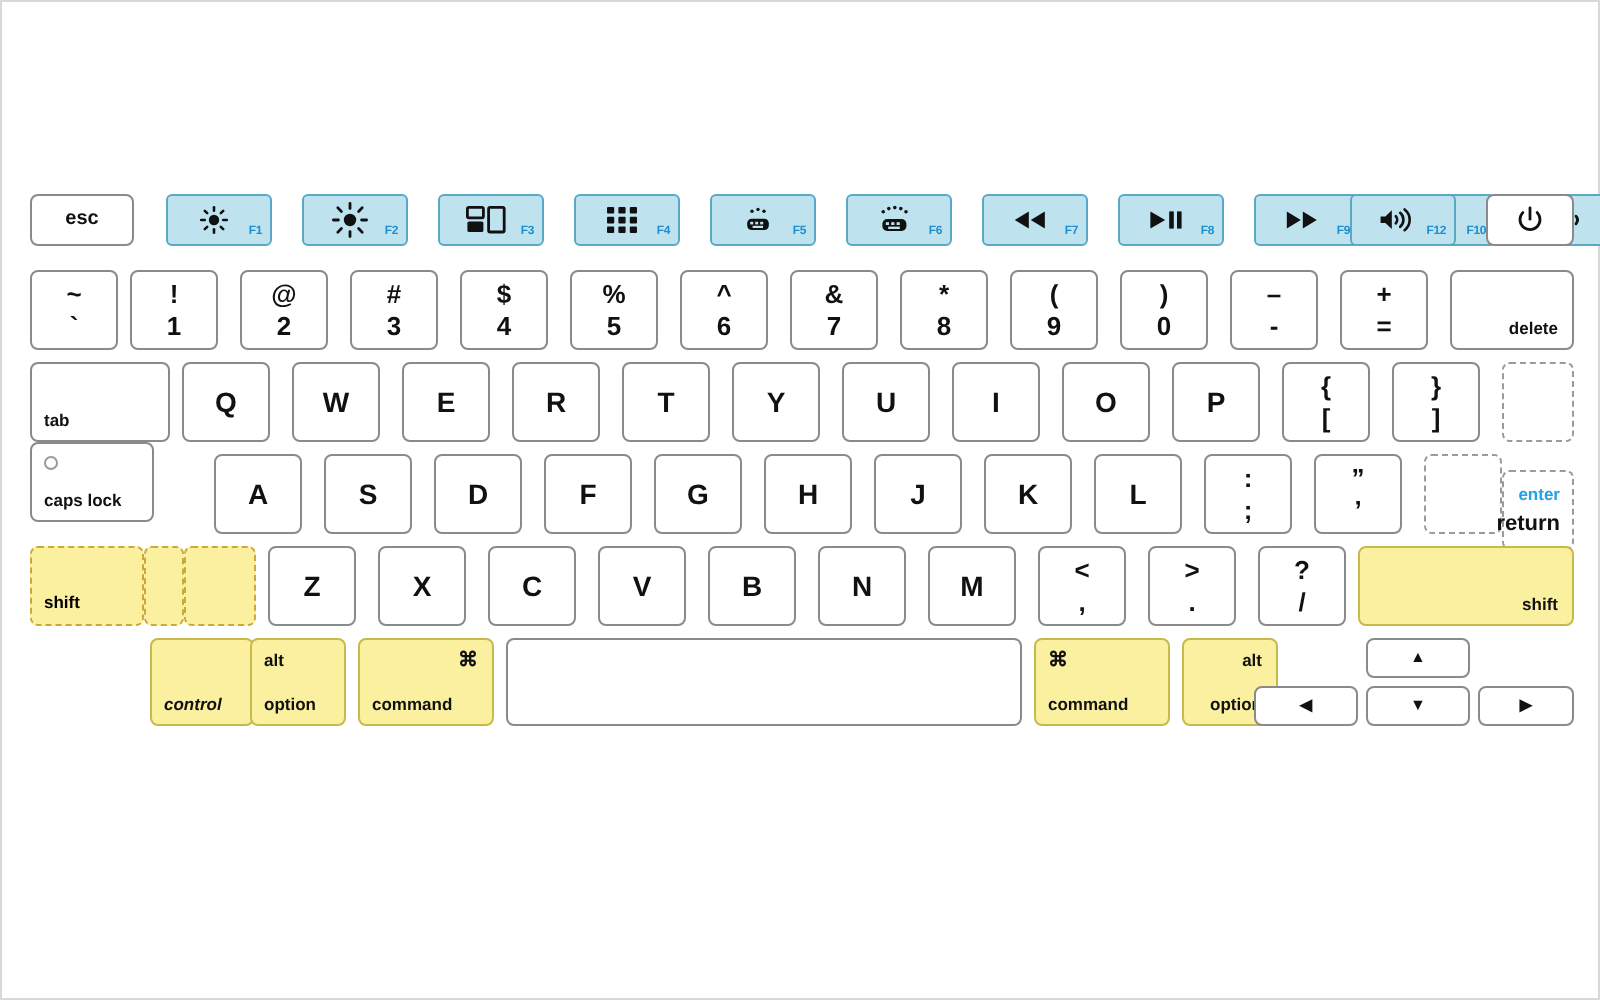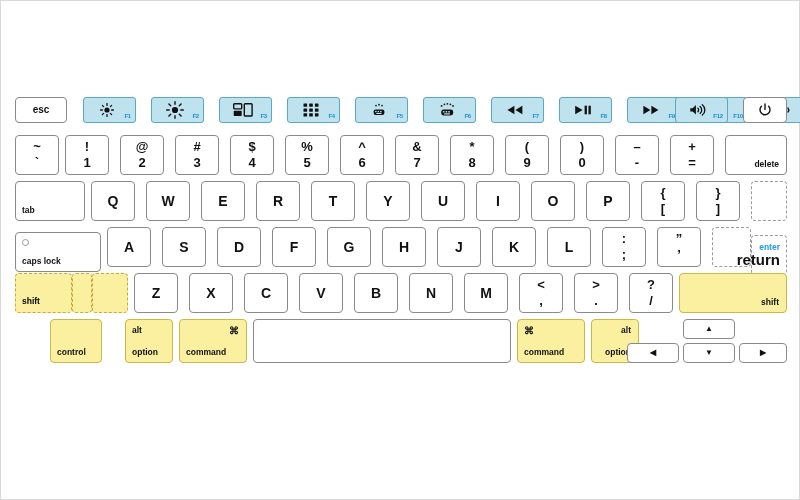--- a/index.html
+++ b/index.html
@@ -144,21 +144,21 @@
     right: 6px;
     top: 6px;
     font-size: 8.5px;
     font-weight: bold;
     color: #22a0e8;
   }
   .return-bottom .ret {
     position: absolute;
     right: 6px;
     bottom: 6px;
-    font-size: 15px;
+    font-size: 11px;
     font-weight: bold;
     color: #111;
   }
 
   .shift-seg {
     position: absolute;
     box-sizing: border-box;
     border: 1px dashed #c9a93c;
     border-radius: 4px;
     background: #fbefa0;
@@ -451,21 +451,21 @@
       </span>
     </div>
 
     <div class="key dashed" style="left:736px; top:84px; width:36px; height:40px;">
       <span class="dual">
         <span class="top"></span>
         <span class="bot"></span>
       </span>
     </div>
 
-    <div class="key" style="left:0px; top:135px; width:86px; height:40px;">
+    <div class="key" style="left:0px; top:124px; width:62px; height:40px;">
       <span class="led"></span>
       <span class="lbl c-bl t-sm">caps lock</span>
     </div>
 
     <div class="key" style="left:92px; top:130px; width:44px; height:40px;">
       <span class="lbl c-center t-lg">A</span>
     </div>
     <div class="key" style="left:147px; top:130px; width:44px; height:40px;">
       <span class="lbl c-center t-lg">S</span>
     </div>
@@ -555,21 +555,21 @@
         <span class="top">?</span>
         <span class="bot">/</span>
       </span>
     </div>
 
     <div class="key yellow" style="left:664px; top:176px; width:108px; height:40px;">
       <span class="lbl c-br t-sm">shift</span>
     </div>
 
 
-    <div class="key yellow" style="left:35px; top:222px; width:52px; height:44px;">
+    <div class="key yellow" style="left:60px; top:222px; width:52px; height:44px;font-style:italic;">
       <span class="lbl c-bl t-sm">control</span>
     </div>
 
     <div class="key yellow" style="left:110px; top:222px; width:48px; height:44px;">
       <span class="lbl c-tl t-sm">alt</span>
       <span class="lbl c-bl t-sm">option</span>
     </div>
 
     <div class="key yellow" style="left:164px; top:222px; width:68px; height:44px;">
       <span class="lbl c-tr t-md">⌘</span>

